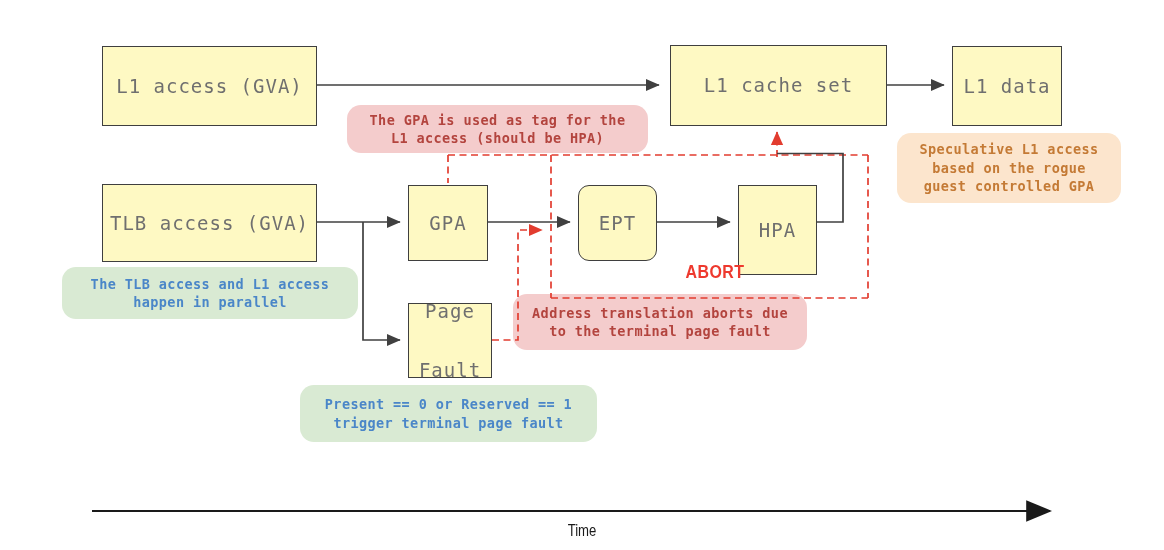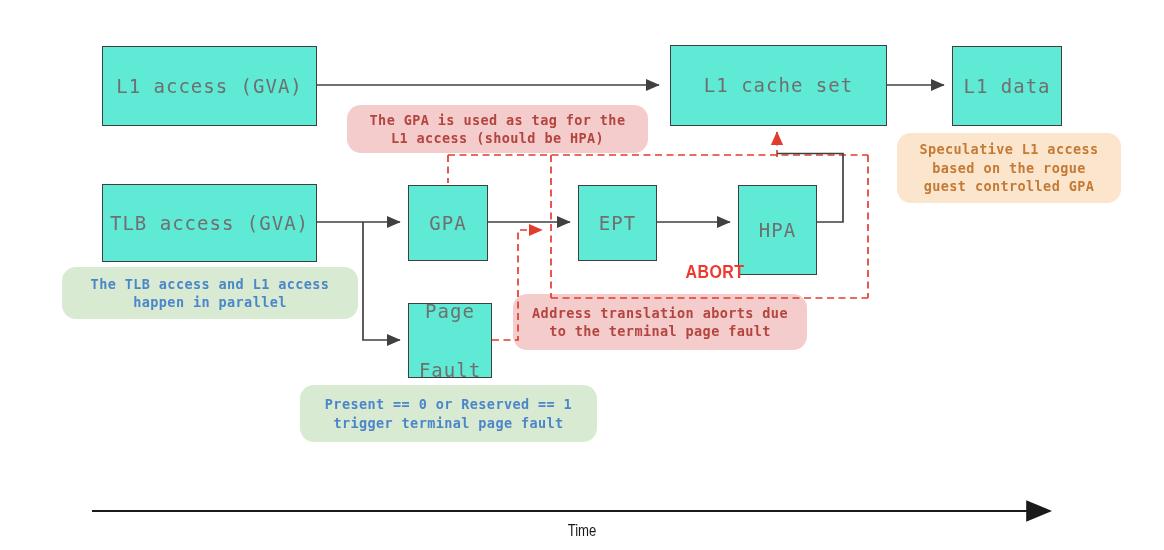--- a/index.html
+++ b/index.html
@@ -2,21 +2,21 @@
 <html><head>
 <meta charset="utf-8">
 <style>
   html,body{margin:0;padding:0;background:#ffffff;}
   .canvas{
     position:relative;width:1164px;height:550px;background:#ffffff;overflow:hidden;
     font-family:"DejaVu Sans Mono", monospace;
   }
   .node{
     position:absolute;display:flex;align-items:center;justify-content:center;
-    background:#5eead4;border:1.6px solid #3f3f3f;box-sizing:border-box;
+    background:#fef9c3;border:1.6px solid #3f3f3f;box-sizing:border-box;
     color:#6f6f6f;font-size:19px;letter-spacing:1px;text-align:center;line-height:23px;
   }
   .ann{
     position:absolute;display:flex;flex-direction:column;align-items:center;justify-content:center;
     font-size:13.5px;font-weight:bold;line-height:18.5px;text-align:center;letter-spacing:0.4px;
     box-sizing:border-box;
     border-radius:14px;
   }
   .ann.pink{background:#f4cccc;color:#b3443e;}
   .ann.green{background:#d9ead3;color:#4a86c8;}
@@ -76,21 +76,21 @@
   </div>
 
   <div class="node" style="left:102px;top:184px;width:215px;height:78px;">
     <span>TLB access (GVA)</span>
   </div>
 
   <div class="node" style="left:408px;top:185px;width:80px;height:76px;">
     <span>GPA</span>
   </div>
 
-  <div class="node" style="left:578px;top:185px;width:79px;height:76px;">
+  <div class="node" style="left:578px;top:185px;width:79px;height:76px;border-radius:11px;">
     <span>EPT</span>
   </div>
 
   <div class="node" style="left:738px;top:185px;width:79px;height:90px;">
     <span>HPA</span>
   </div>
 
   <div class="node" style="left:408px;top:303px;width:84px;height:75px;flex-direction:column;gap:36px;">
     <span>Page</span>
     <span>Fault</span>

